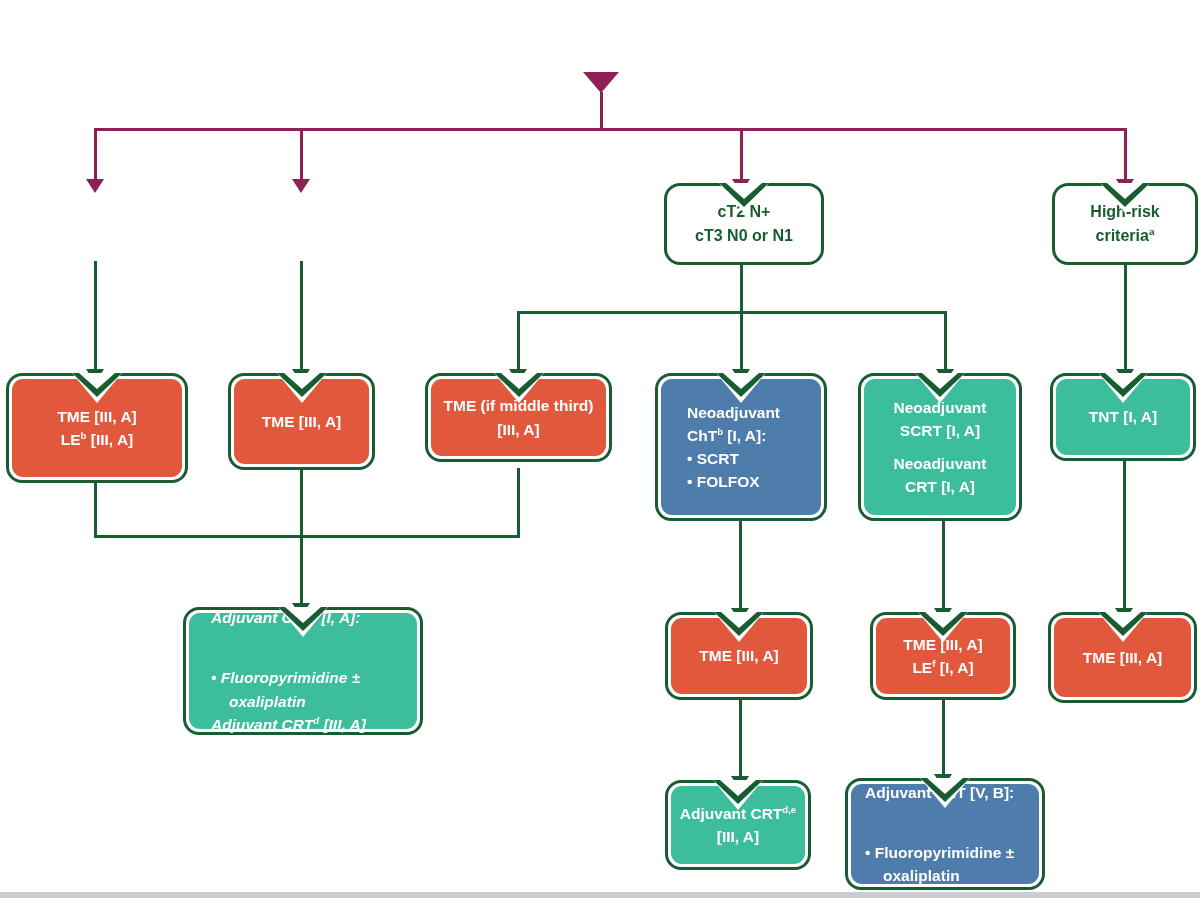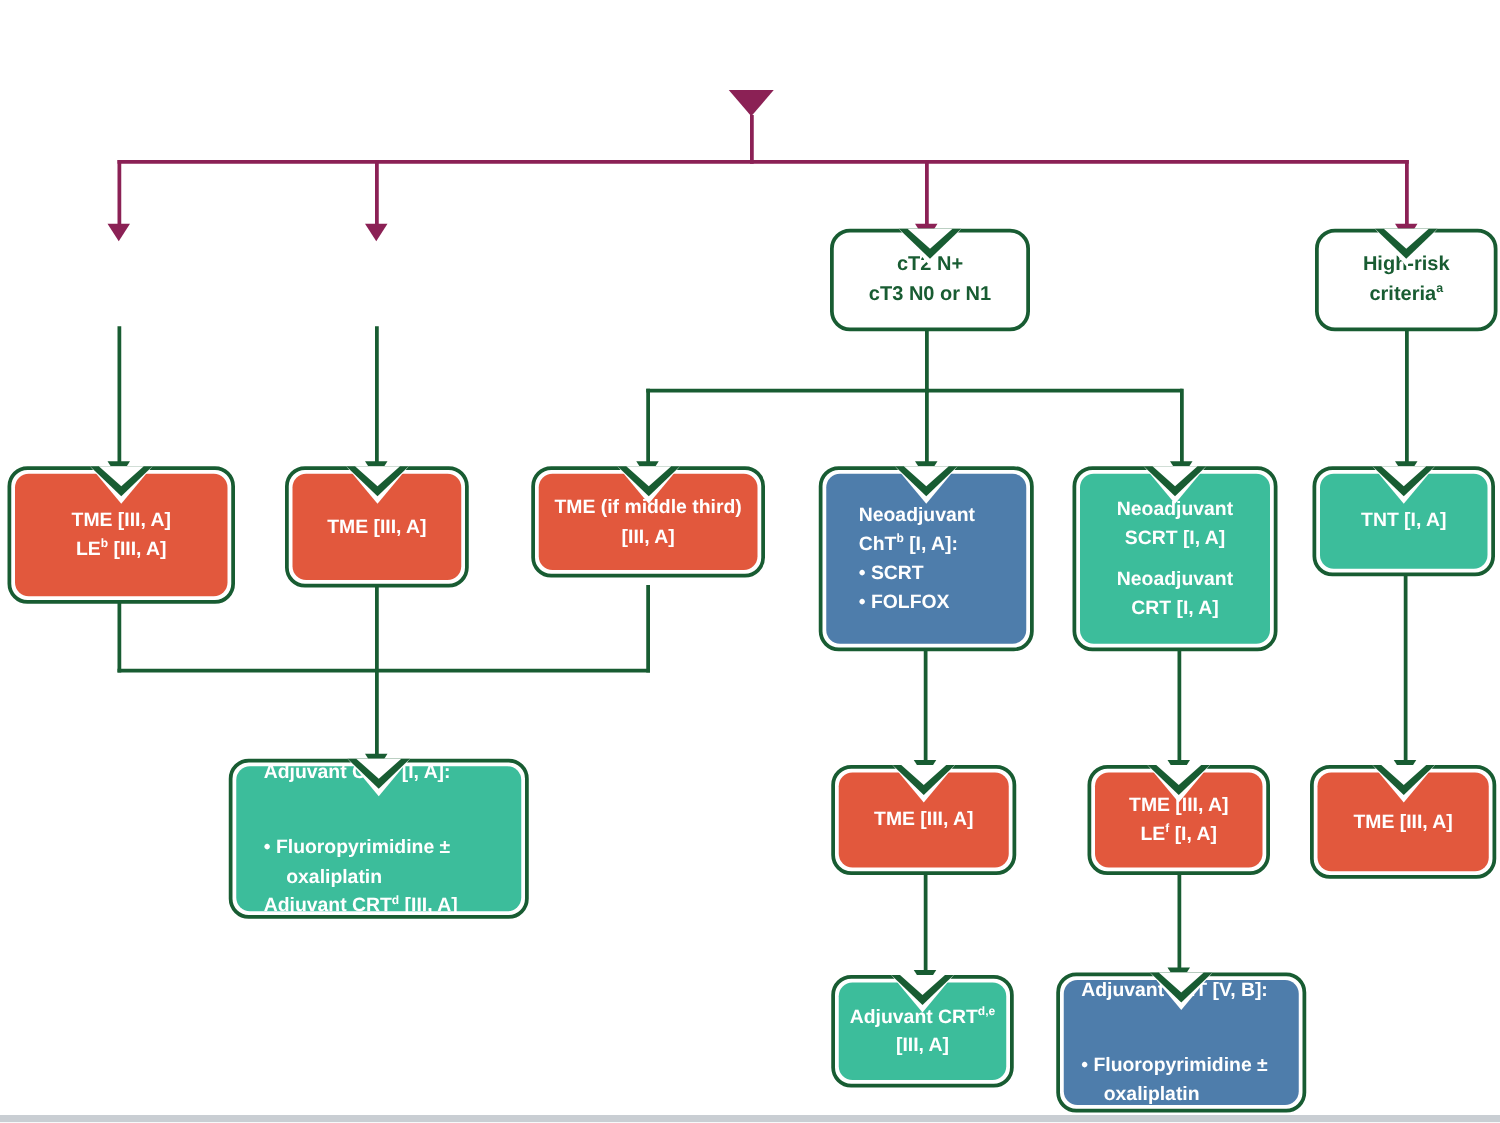--- a/index.html
+++ b/index.html
@@ -39,21 +39,21 @@
   .node{position:absolute;border:3px solid var(--green);border-radius:16px;background:#fff;box-sizing:border-box;}
   .fill{position:absolute;inset:0;margin:3px;border-radius:11px;
         display:flex;flex-direction:column;justify-content:center;align-items:center;
         text-align:center;font-size:15.5px;line-height:1.5;color:#fff;}
   .fill.white{background:#fff;color:var(--green);font-size:16px;}
   .fill.orange{background:var(--orange);}
   .fill.blue{background:var(--blue);}
   .fill.teal{background:var(--teal);}
   .fill.left{align-items:flex-start;text-align:left;}
   .pad26{padding-left:26px;}
-  .pad22{padding-left:22px;}
+  .pad22{padding-left:22px;font-style:italic;}
   .pad14{padding-left:14px;}
   .gap-before{margin-top:9px;}
   .ln{white-space:nowrap;}
   .bullet{padding-left:18px;text-indent:-18px;margin-top:37px;}
   .cont{padding-left:18px;}
   sup{font-size:0.62em;vertical-align:super;line-height:0;}
   
   .notch{position:absolute;top:-3px;left:50%;width:0;height:0;z-index:3;}
   .notch i{position:absolute;top:0;width:0;height:0;display:block;}
   .notch .nw{left:-25px;border-left:25px solid transparent;border-right:25px solid transparent;border-top:30px solid #fff;}

